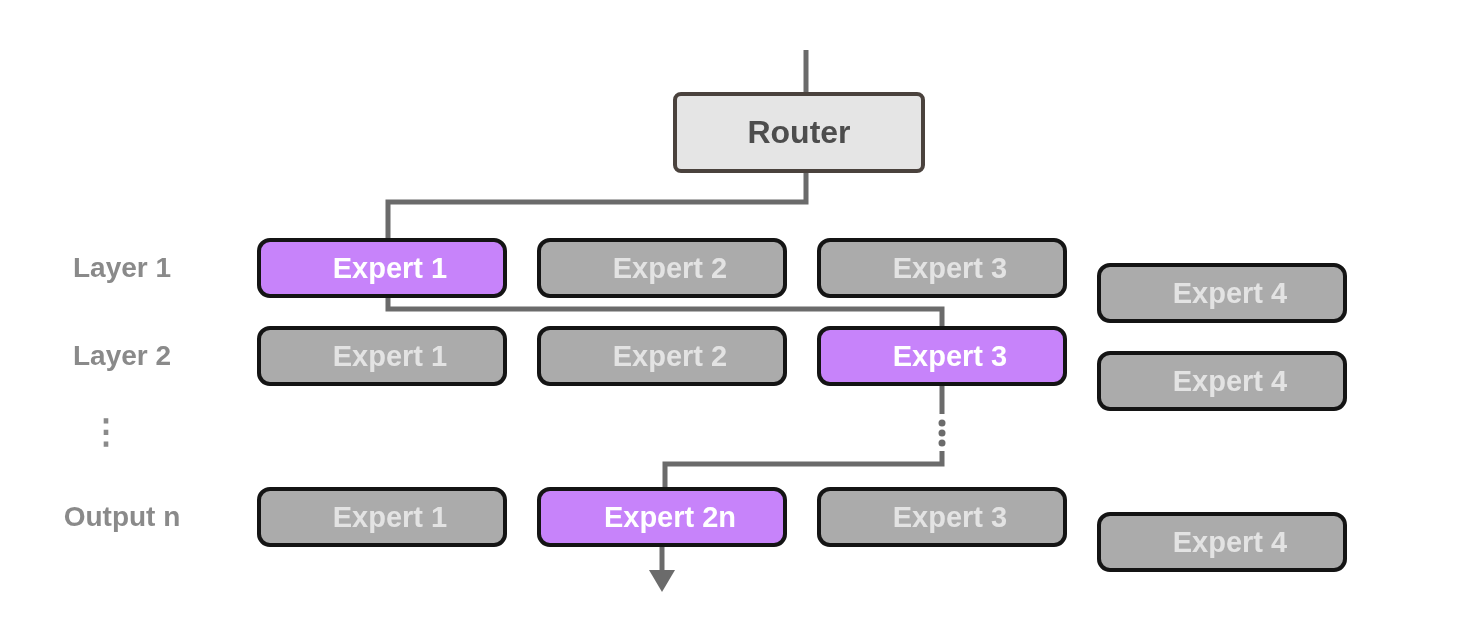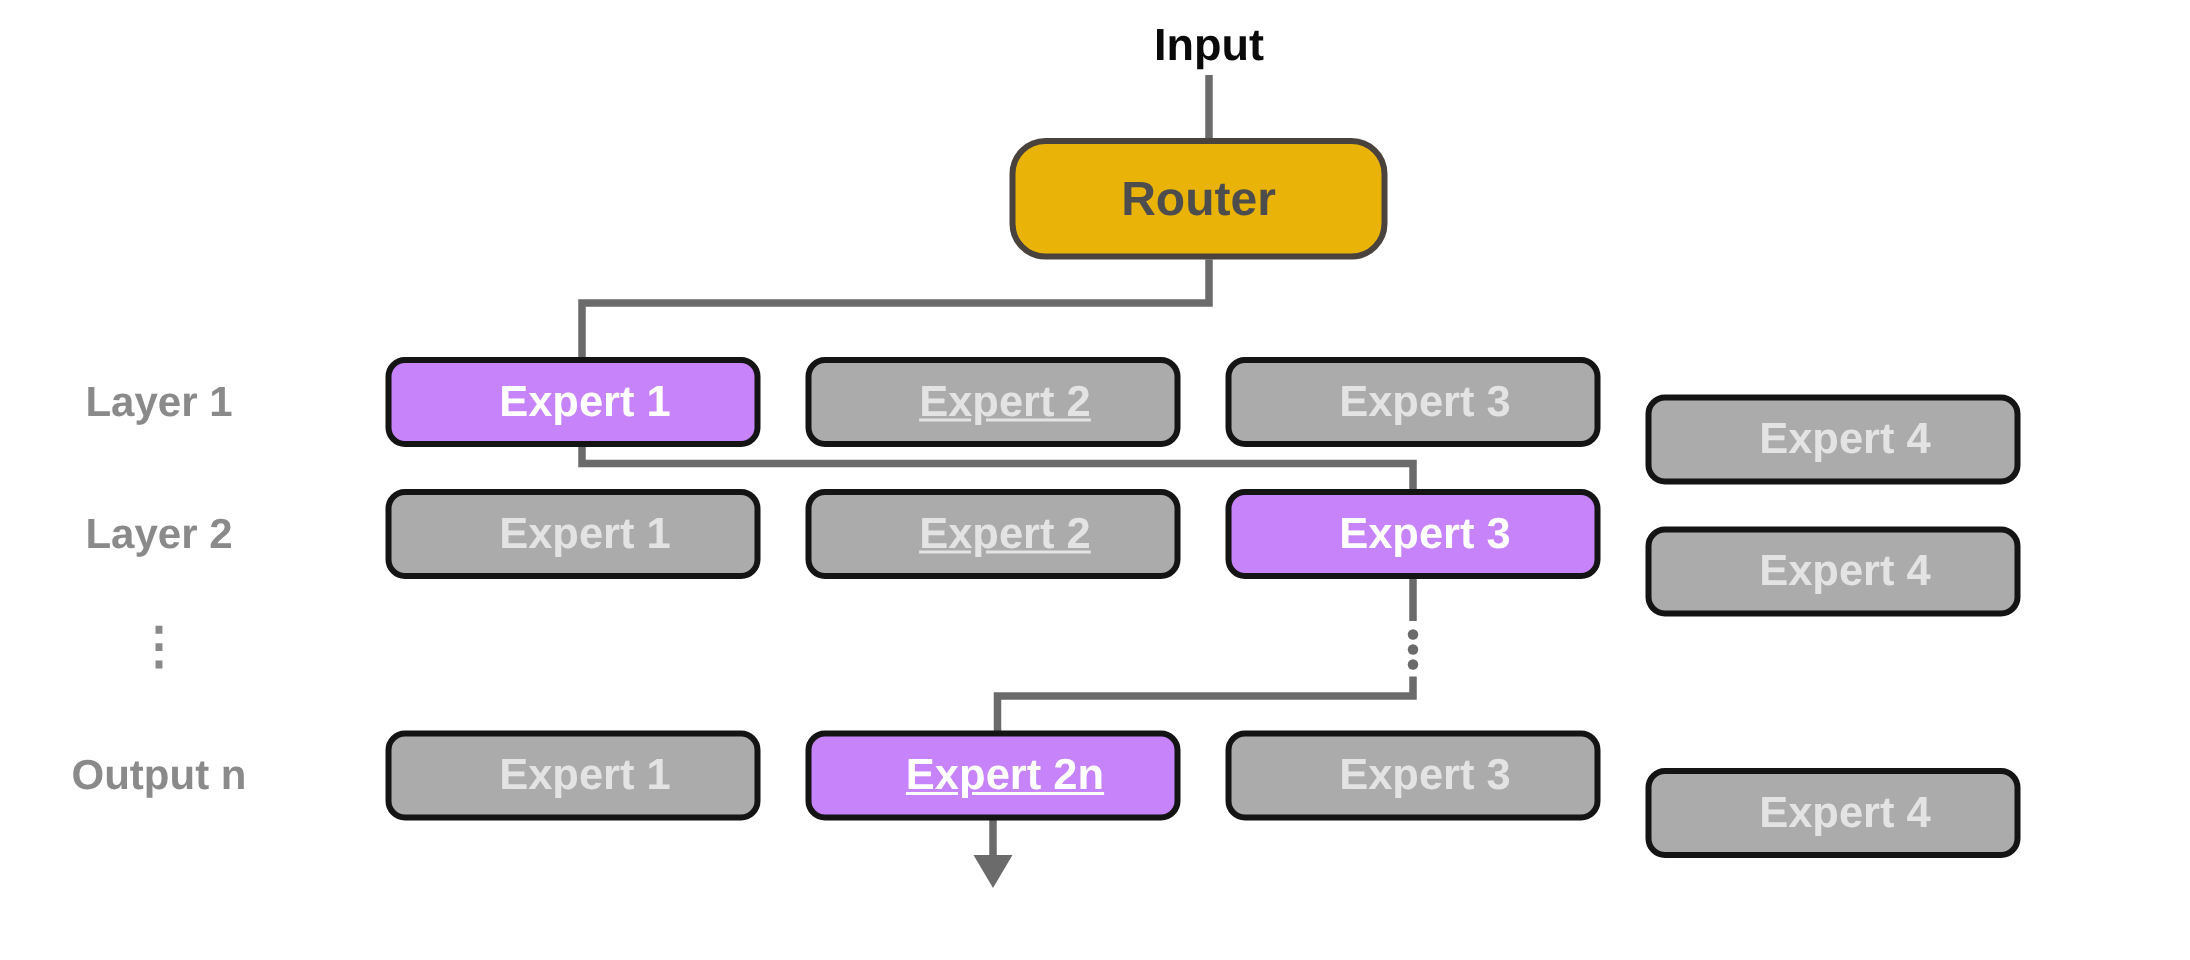--- a/index.html
+++ b/index.html
@@ -35,29 +35,29 @@
     color: #0a0a0a;
     width: 212px;
     text-align: center;
     z-index: 3;
   }
   #input-label  { left: 700px; top: 14px; }
   #output-label { left: 556px; top: 596px; }
   #router-box {
     left: 673px; top: 92px;
     width: 252px; height: 81px;
-    background: #eab308;
+    background: #e5e5e5;
     border: 4px solid #4A423D;
-    border-radius: 24px;
+    border-radius: 8px;
     font-size: 32px;
     color: #4D4D4D;
     z-index: 2;
   }
   .layer-label {
-    left: 20px;
+    left: 36px;
     width: 172px;
     height: 30px;
     font-size: 28px;
     color: #8A8A8A;
     text-align: center;
     z-index: 2;
   }
   #layer-1-label { top: 253px; }
   #layer-2-label { top: 341px; }
   #layer-n-label { top: 502px; }
@@ -85,21 +85,21 @@
     padding-left: 16px;
   }
   .expert.active {
     background: #C783FA;
     color: #FFFFFF;
   }
   .row-1 { top: 238px; }
   .row-2 { top: 326px; }
   .row-n { top: 487px; }
   .col-1 { left: 257px; }
-  .col-2 { left: 537px; text-decoration: underline; }
+  .col-2 { left: 537px; }
   .col-3 { left: 817px; }
   .col-4 { left: 1097px; margin-top: 25px; }
 </style>
 </head>
 <body>
 
 <div id="canvas">
 
   <svg id="wires" viewBox="0 0 1460 640" xmlns="http://www.w3.org/2000/svg">
     <g stroke="#6B6B6B" stroke-width="5" fill="none">
@@ -111,21 +111,20 @@
       <path d="M662 545 V572"></path>
     </g>
     <g fill="#6B6B6B" stroke="none">
       <circle cx="942" cy="423" r="3.5"></circle>
       <circle cx="942" cy="433" r="3.5"></circle>
       <circle cx="942" cy="443" r="3.5"></circle>
       <polygon points="662,592 649,570 675,570"></polygon>
     </g>
   </svg>
 
-  <div id="input-label" class="node io-label">Input</div>
 
   <div id="router-box" class="node">Router</div>
 
   <div id="layer-1-label" class="node label-text layer-label">Layer 1</div>
   <div class="node expert row-1 col-1 active">Expert 1</div>
   <div class="node expert row-1 col-2">Expert 2</div>
   <div class="node expert row-1 col-3">Expert 3</div>
   <div class="node expert row-1 col-4">Expert 4</div>
 
   <div id="layer-2-label" class="node label-text layer-label">Layer 2</div>

